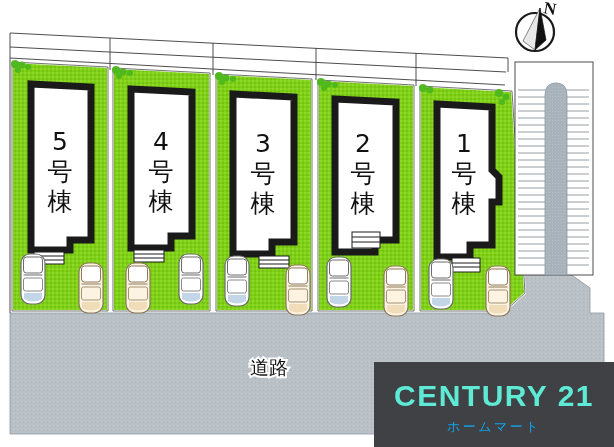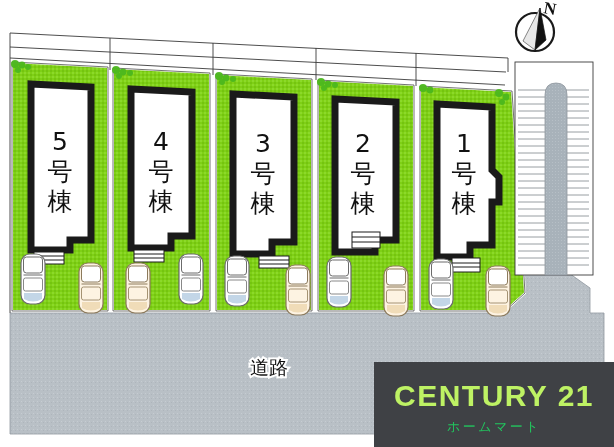--- a/index.html
+++ b/index.html
@@ -8,25 +8,25 @@
        font-family:"Liberation Sans","DejaVu Sans",sans-serif;}
   #stage{position:relative;width:614px;height:447px;background:#ffffff;}
   #plan{position:absolute;left:0;top:0;width:614px;height:447px;}
   .logo-box{
     position:absolute;left:374px;top:362px;width:240px;height:85px;
     background:#3f4145;display:flex;flex-direction:column;
     align-items:center;justify-content:center;box-sizing:border-box;
     padding-top:4px;
   }
   .logo-main{
-    color:#bef264;font-size:30px;font-weight:bold;letter-spacing:1.5px;
+    color:#5eead4;font-size:30px;font-weight:bold;letter-spacing:1.5px;
     font-family:"Liberation Sans","DejaVu Sans",sans-serif;line-height:1;
   }
   .logo-sub{
-    color:#22c55e;font-size:13px;letter-spacing:2.5px;margin-top:9px;
+    color:#0ea5e9;font-size:13px;letter-spacing:2.5px;margin-top:9px;
     font-family:"DejaVu Sans",sans-serif;line-height:1;
   }
 </style>
 </head>
 <body>
 
 <div id="stage">
 
   <svg id="plan" viewBox="0 0 614 447">
     <defs>

